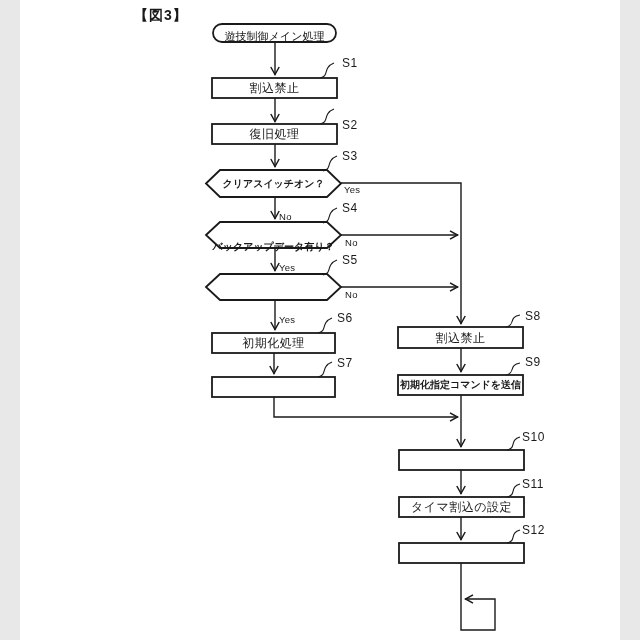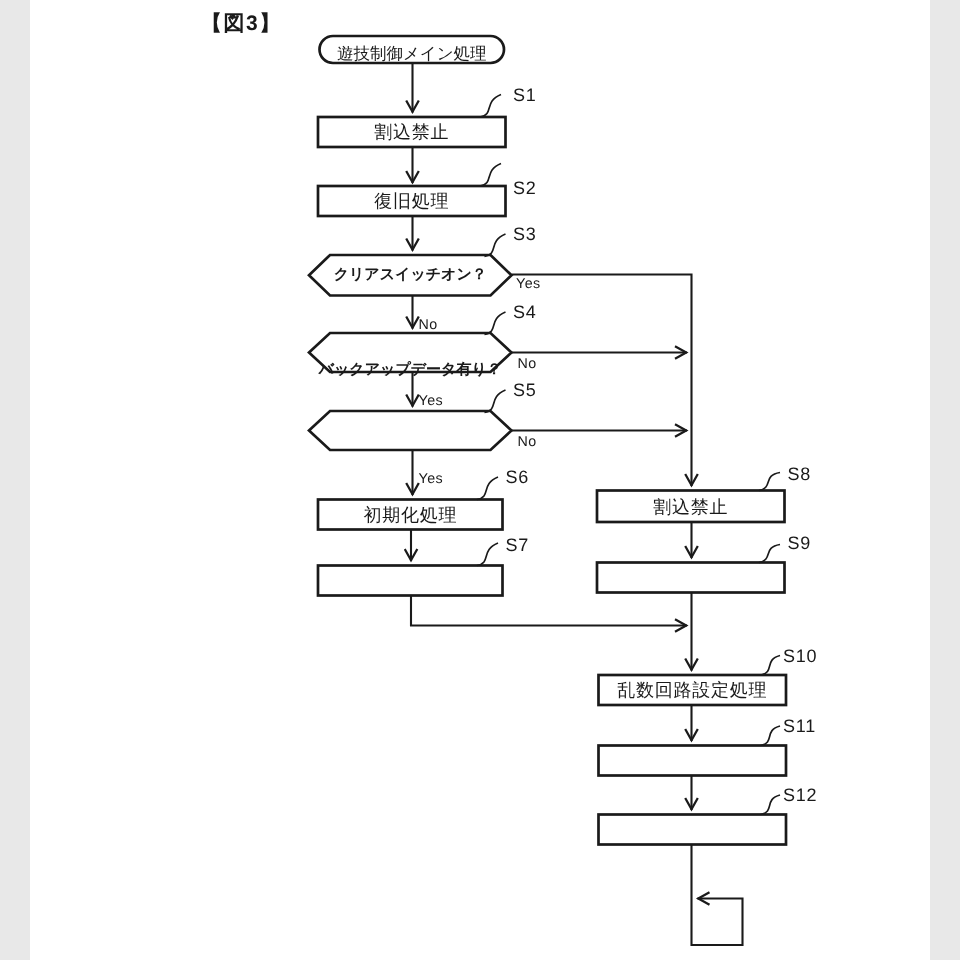--- a/index.html
+++ b/index.html
@@ -107,22 +107,25 @@
   </div>
   <div class="node small" style="left:186px;top:234px;width:135px;height:26px">
     <span>バックアップデータ有り？</span>
   </div>
   <div class="node" style="left:192px;top:333px;width:123px;height:20px">
     <span>初期化処理</span>
   </div>
   <div class="node" style="left:378px;top:327px;width:125px;height:21px">
     <span>割込禁止</span>
   </div>
-  <div class="node" style="left:379px;top:450px;width:125px;height:20px">
-    <span>乱数回路設定処理</span>
+  <div class="node small" style="left:378px;top:375px;width:125px;height:20px">
+    <span>初期化指定コマンドを送信</span>
+  </div>
+  <div class="node" style="left:379px;top:497px;width:125px;height:20px">
+    <span>タイマ割込の設定</span>
   </div>
 
   <div class="sid" style="left:322px;top:56px">S1</div>
   <div class="sid" style="left:322px;top:118px">S2</div>
   <div class="sid" style="left:322px;top:149px">S3</div>
   <div class="sid" style="left:322px;top:201px">S4</div>
   <div class="sid" style="left:322px;top:253px">S5</div>
   <div class="sid" style="left:317px;top:311px">S6</div>
   <div class="sid" style="left:317px;top:356px">S7</div>
   <div class="sid" style="left:505px;top:309px">S8</div>

